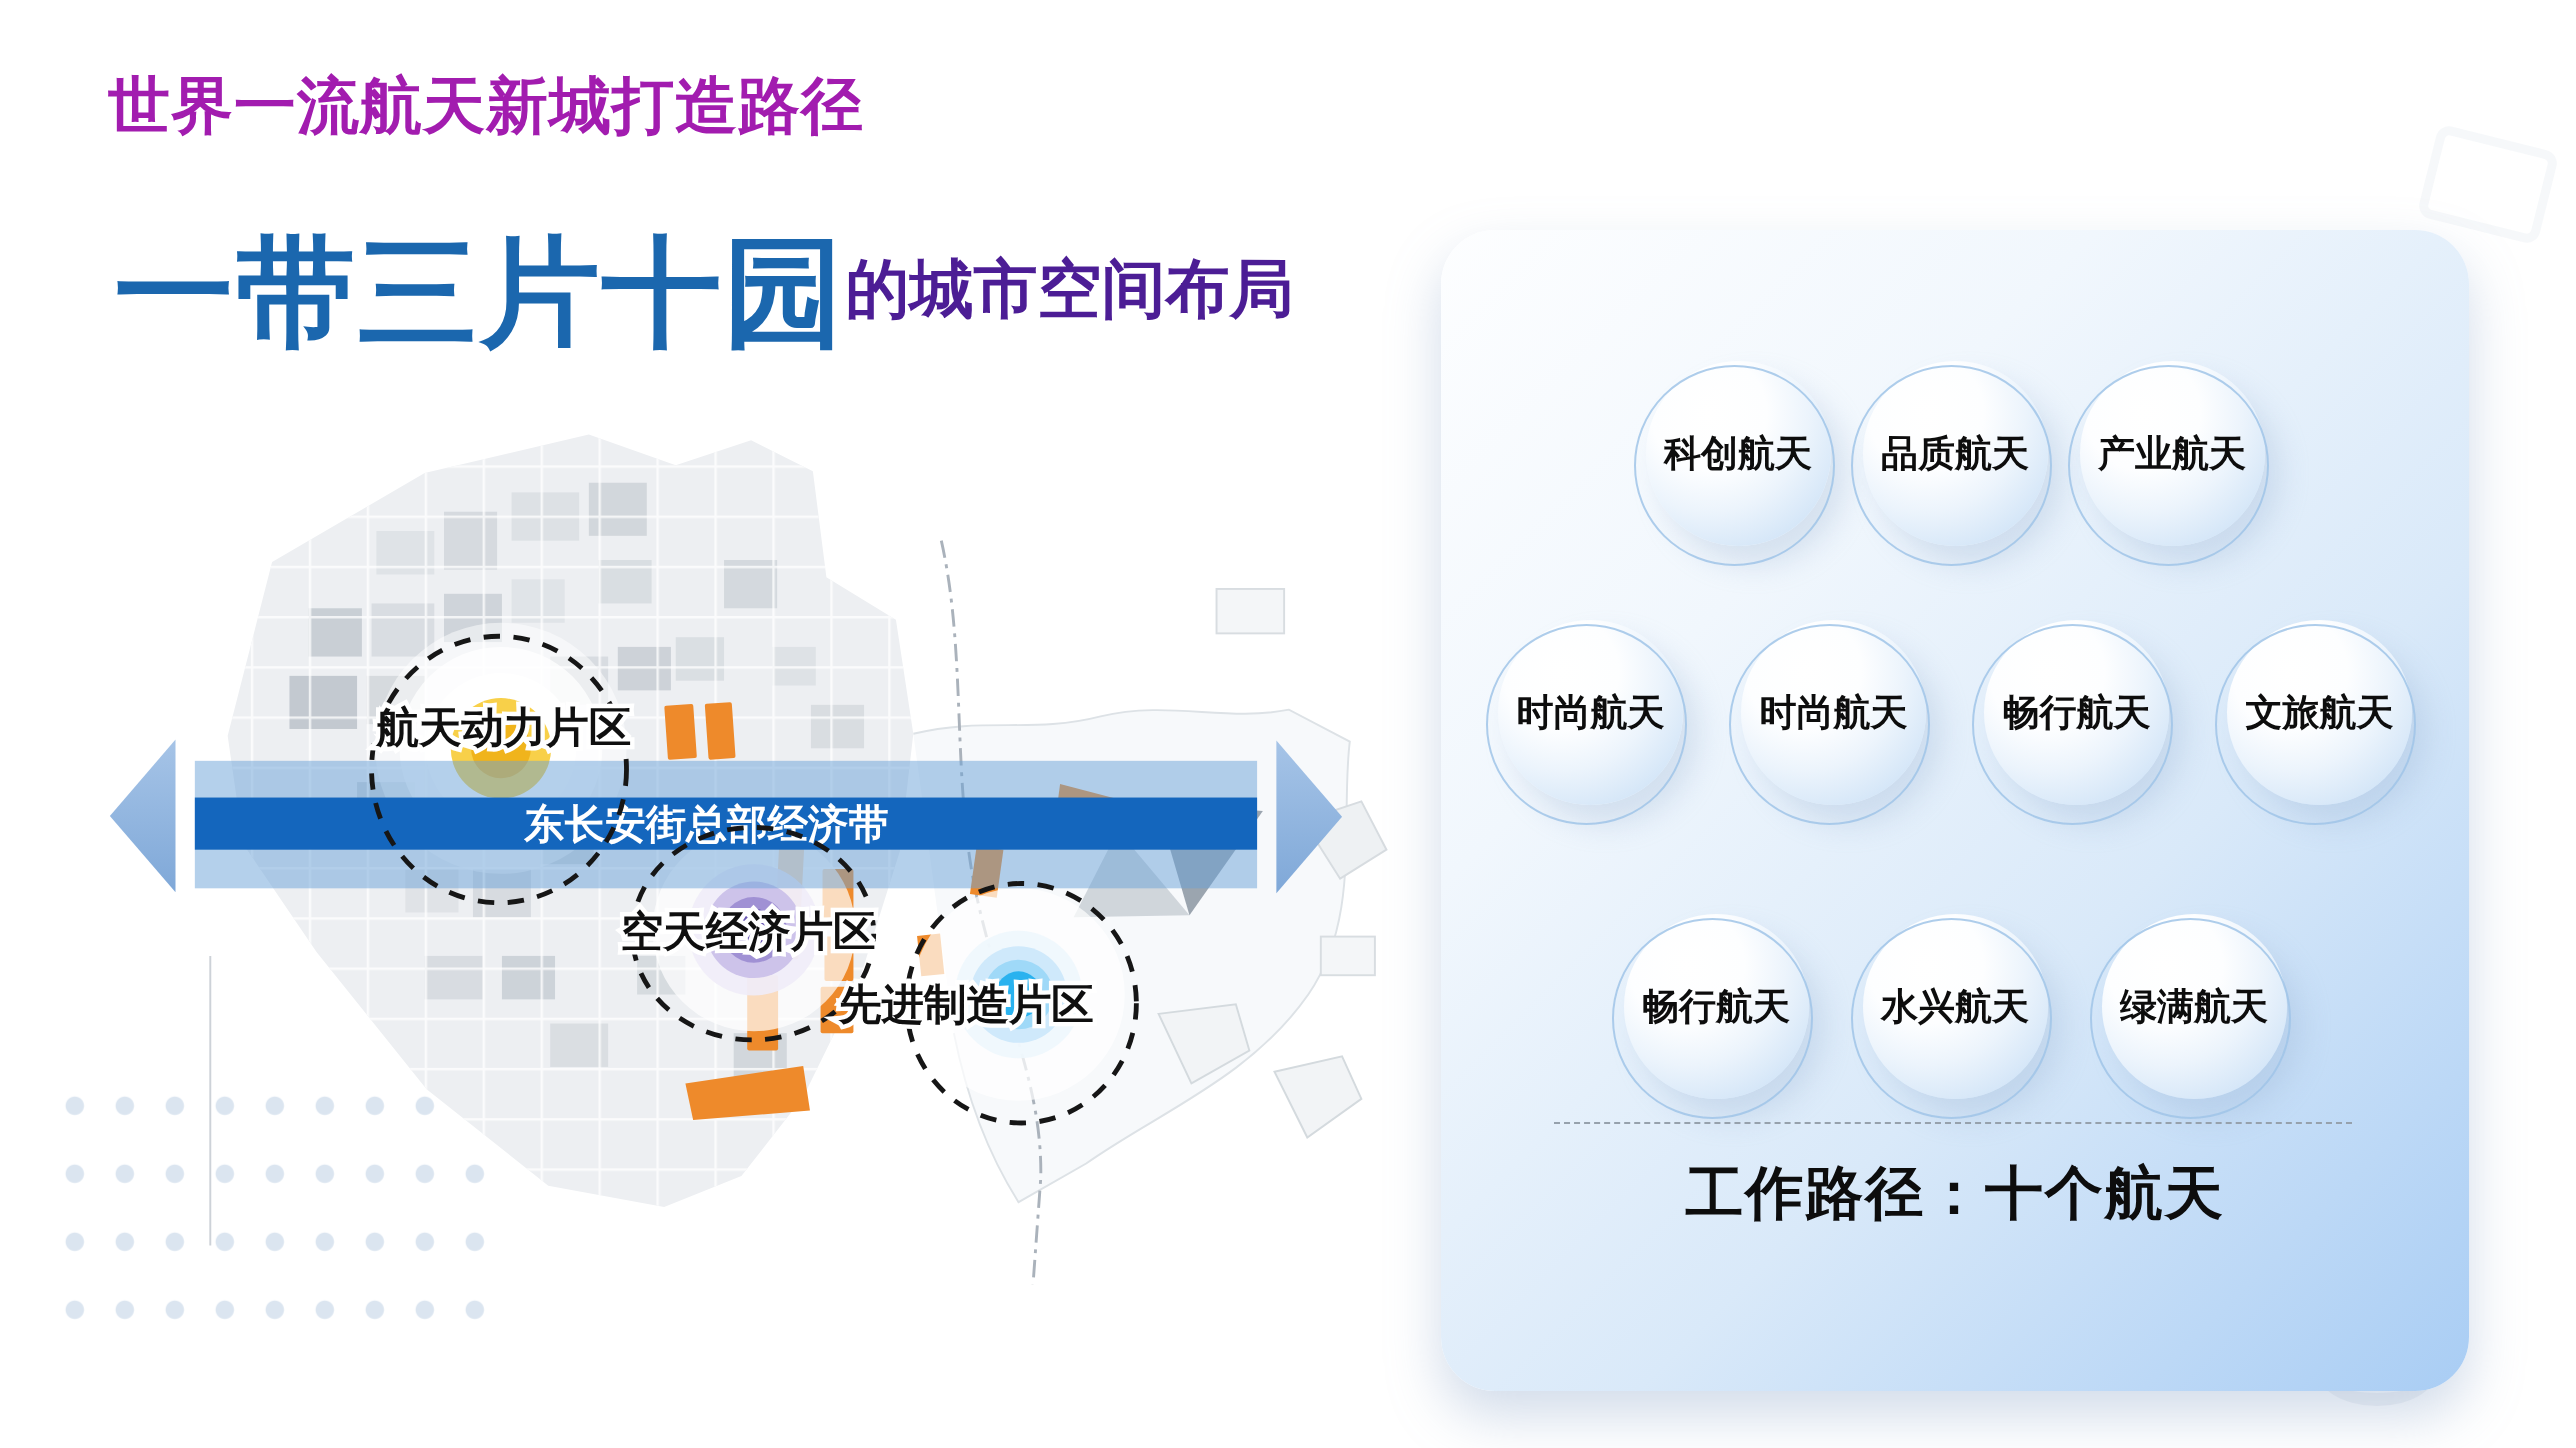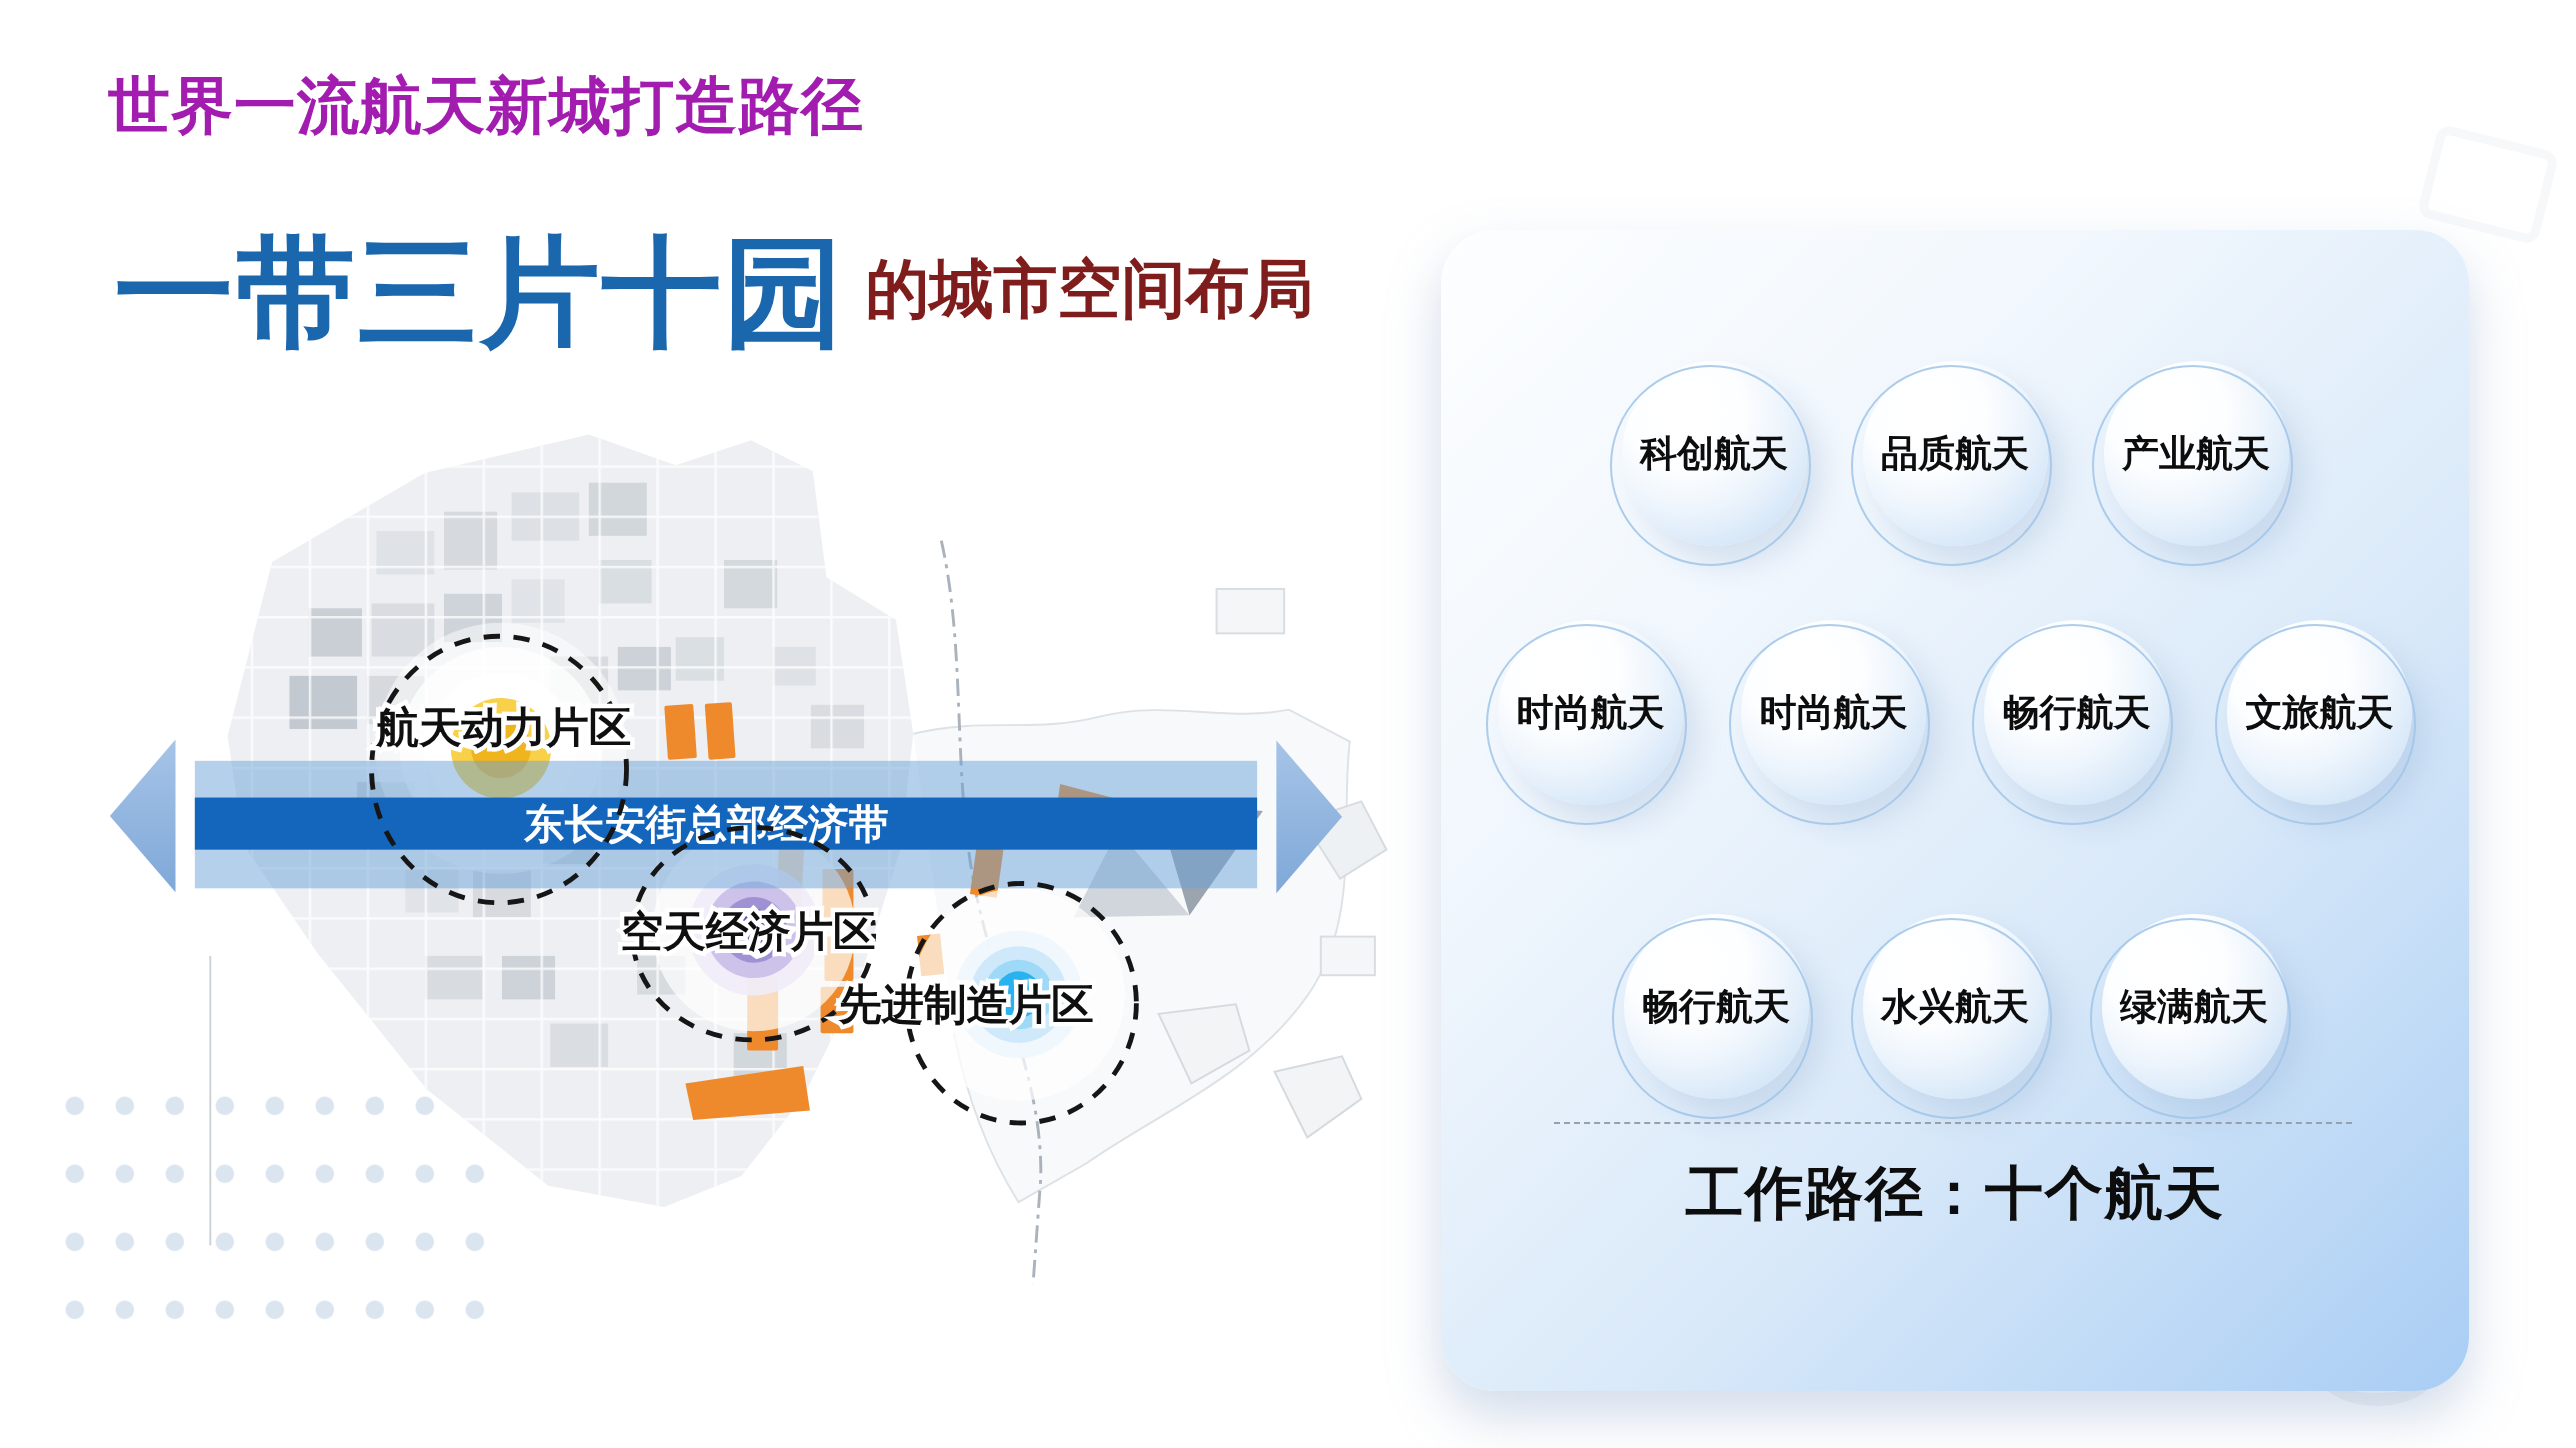--- a/index.html
+++ b/index.html
@@ -16,34 +16,34 @@
     line-height:1.15;white-space:nowrap;
   }
   .headline{
     position:absolute;left:114px;top:232px;
     display:flex;align-items:center;white-space:nowrap;
   }
   .headline .hl{
     font-size:120px;font-weight:900;color:#1b67ae;line-height:1;letter-spacing:1.9px;
   }
   .headline .rest{
-    font-size:64px;font-weight:900;color:#7f1d1d;line-height:1;padding-bottom:5.8px;margin-left:20px;
+    font-size:64px;font-weight:900;color:#4c1d95;line-height:1;padding-bottom:5.8px;
   }
   
   .map-wrap{position:absolute;left:106px;top:415px;width:1294px;height:908px;}
   .map-wrap svg{width:100%;height:100%;overflow:visible;font-family:"Liberation Sans","DejaVu Sans",sans-serif;}
   
   .panel{
     position:absolute;left:1441px;top:230px;width:1028px;height:1161px;
     border-radius:54px;
     background:linear-gradient(135deg,#fdfeff 0%,#f1f7fd 30%,#d9e9f9 62%,#a9cdf4 100%);
     box-shadow:0 25px 53px rgba(125,155,195,.35);
   }
   .bubble-row{position:absolute;left:0;right:0;display:flex;justify-content:center;}
-  .row-1{top:131px;gap:56px;}
+  .row-1{top:131px;gap:32px;}
   .row-2{top:390px;gap:58px;}
   .row-3{top:684px;gap:54px;}
   .bubble{
     position:relative;width:185px;height:185px;border-radius:50%;
     background:radial-gradient(circle at 34% 28%,#ffffff 0%,#fdfeff 32%,#ecf4fc 55%,#d6e7f8 78%,#c0daf4 100%);
     box-shadow:15.5px 19.3px 29px rgba(150,175,210,.30);
     display:flex;align-items:center;justify-content:center;
   }
   .bubble::before{
     content:"";position:absolute;width:197px;height:197px;left:-11.6px;top:3.9px;

